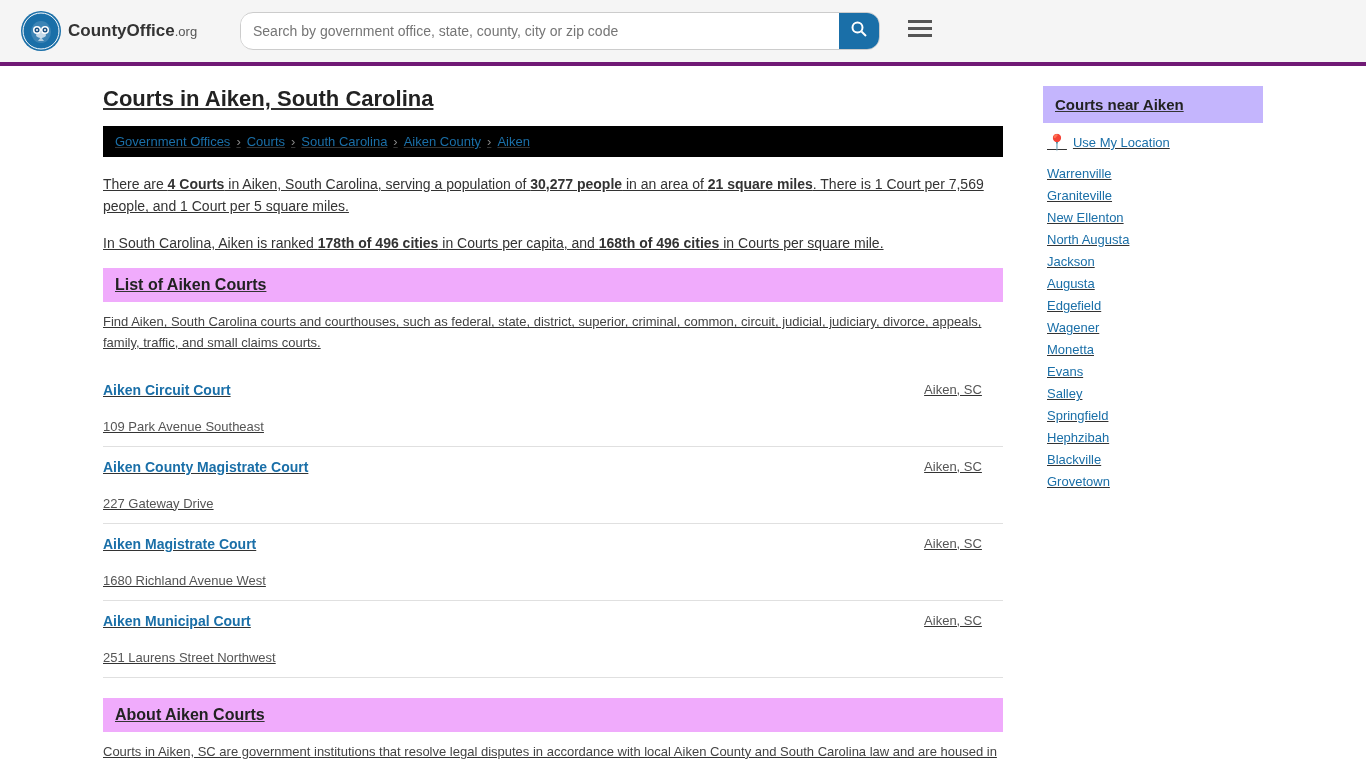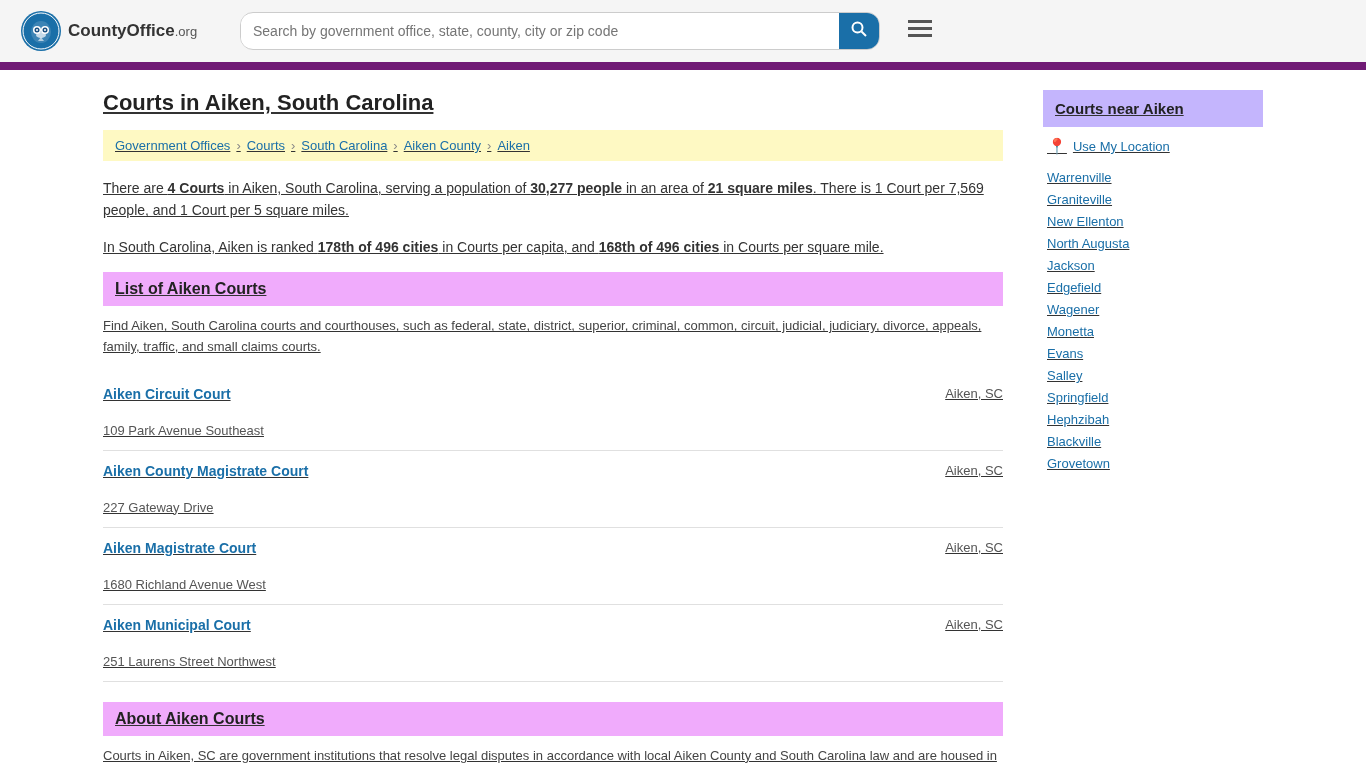--- a/index.html
+++ b/index.html
@@ -1,21 +1,21 @@
 <!DOCTYPE html>
 <html><head>
   <meta charset="utf-8">
   <style>
     * { box-sizing: border-box; margin: 0; padding: 0; }
     body { font-family: Arial, sans-serif; font-size: 14px; color: #333; background: #fff; }
 
     
     .header {
       background: #f5f5f5;
-      border-bottom: 8px solid #701a75;
+      border-bottom: 4px solid #701a75;
       padding: 10px 20px;
       display: flex;
       align-items: center;
       gap: 20px;
     }
     .logo-area {
       display: flex;
       align-items: center;
       gap: 6px;
       min-width: 200px;
@@ -79,21 +79,21 @@
     
     .page-title {
       font-size: 22px;
       font-weight: bold;
       color: #222;
       margin-bottom: 14px;
     }
 
     
     .breadcrumb {
-      background: #fef9c3;
+      background: #000000;
       padding: 8px 12px;
       font-size: 13px;
       color: #555;
       margin-bottom: 16px;
       display: flex;
       align-items: center;
       flex-wrap: wrap;
       gap: 4px;
     }
     .breadcrumb a {
@@ -150,21 +150,21 @@
     }
     .court-address {
       font-size: 13px;
       color: #555;
       margin-top: 21px;
     }
     .court-city {
       font-size: 13px;
       color: #555;
       min-width: 100px;
-      text-align: right;
+      text-align: center;
     }
 
     
     .about-text {
       font-size: 13px;
       color: #444;
       line-height: 1.6;
     }
 
     
@@ -333,20 +333,21 @@
       <span class="location-pin">📍</span>
       <a href="#">Use My Location</a>
     </div>
 
     <ul class="sidebar-links">
       <li><a href="#">Warrenville</a></li>
       <li><a href="#">Graniteville</a></li>
       <li><a href="#">New Ellenton</a></li>
       <li><a href="#">North Augusta</a></li>
       <li><a href="#">Jackson</a></li>
+      <li><a href="#">Augusta</a></li>
       <li><a href="#">Edgefield</a></li>
       <li><a href="#">Wagener</a></li>
       <li><a href="#">Monetta</a></li>
       <li><a href="#">Evans</a></li>
       <li><a href="#">Salley</a></li>
       <li><a href="#">Springfield</a></li>
       <li><a href="#">Hephzibah</a></li>
       <li><a href="#">Blackville</a></li>
       <li><a href="#">Grovetown</a></li>
     </ul>

